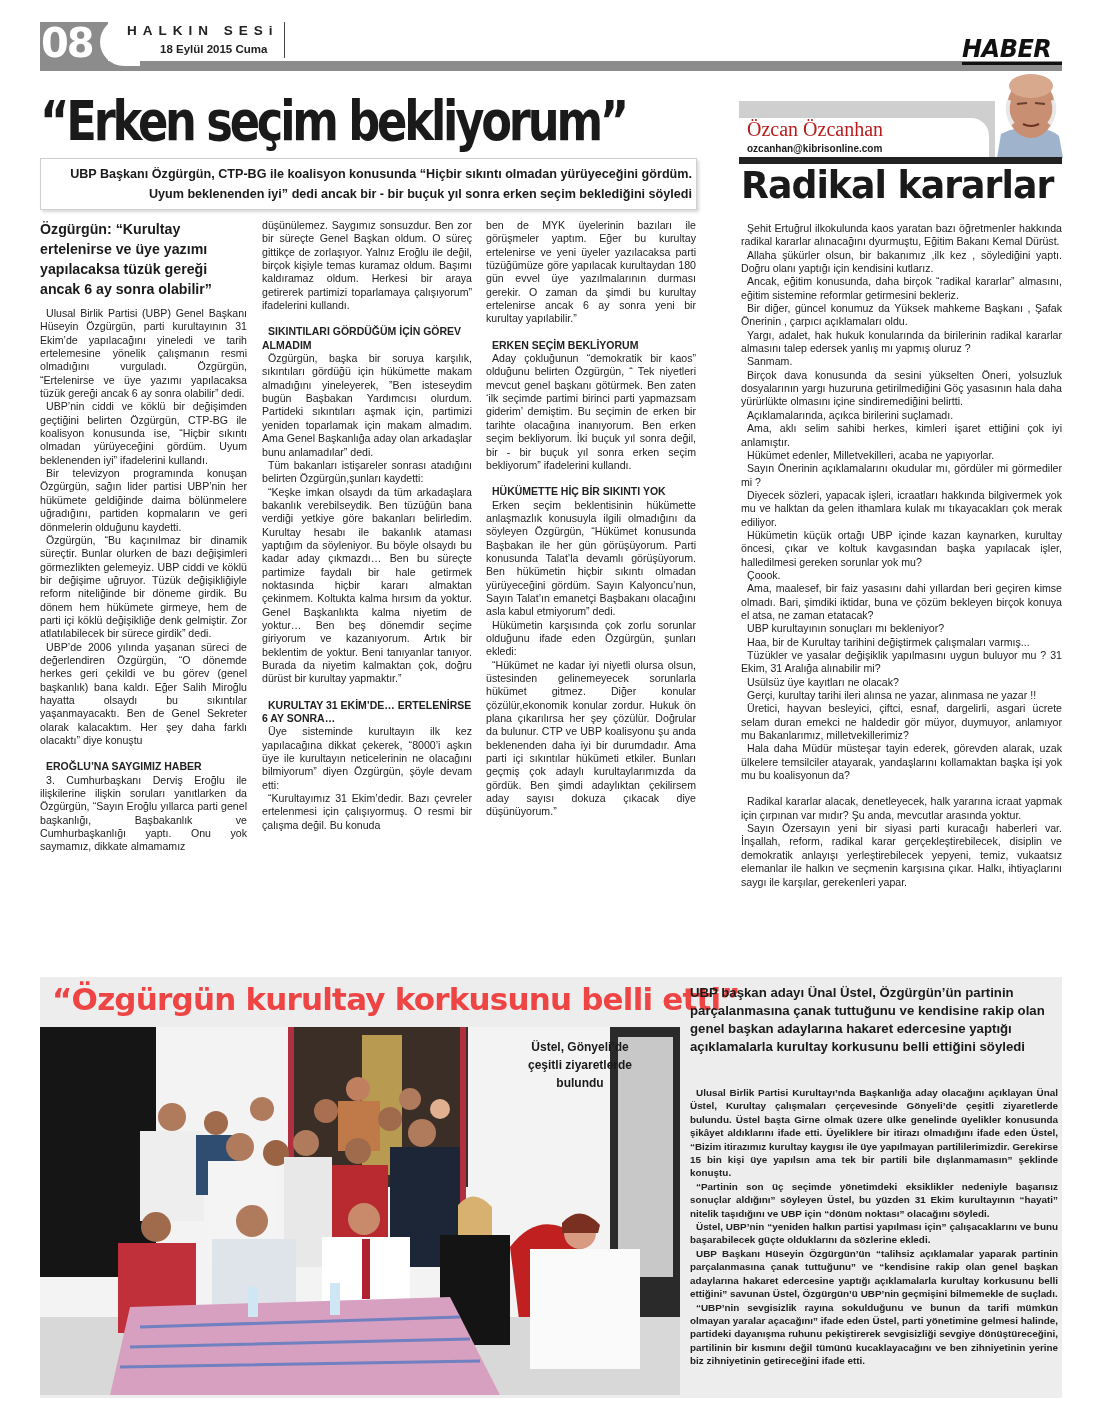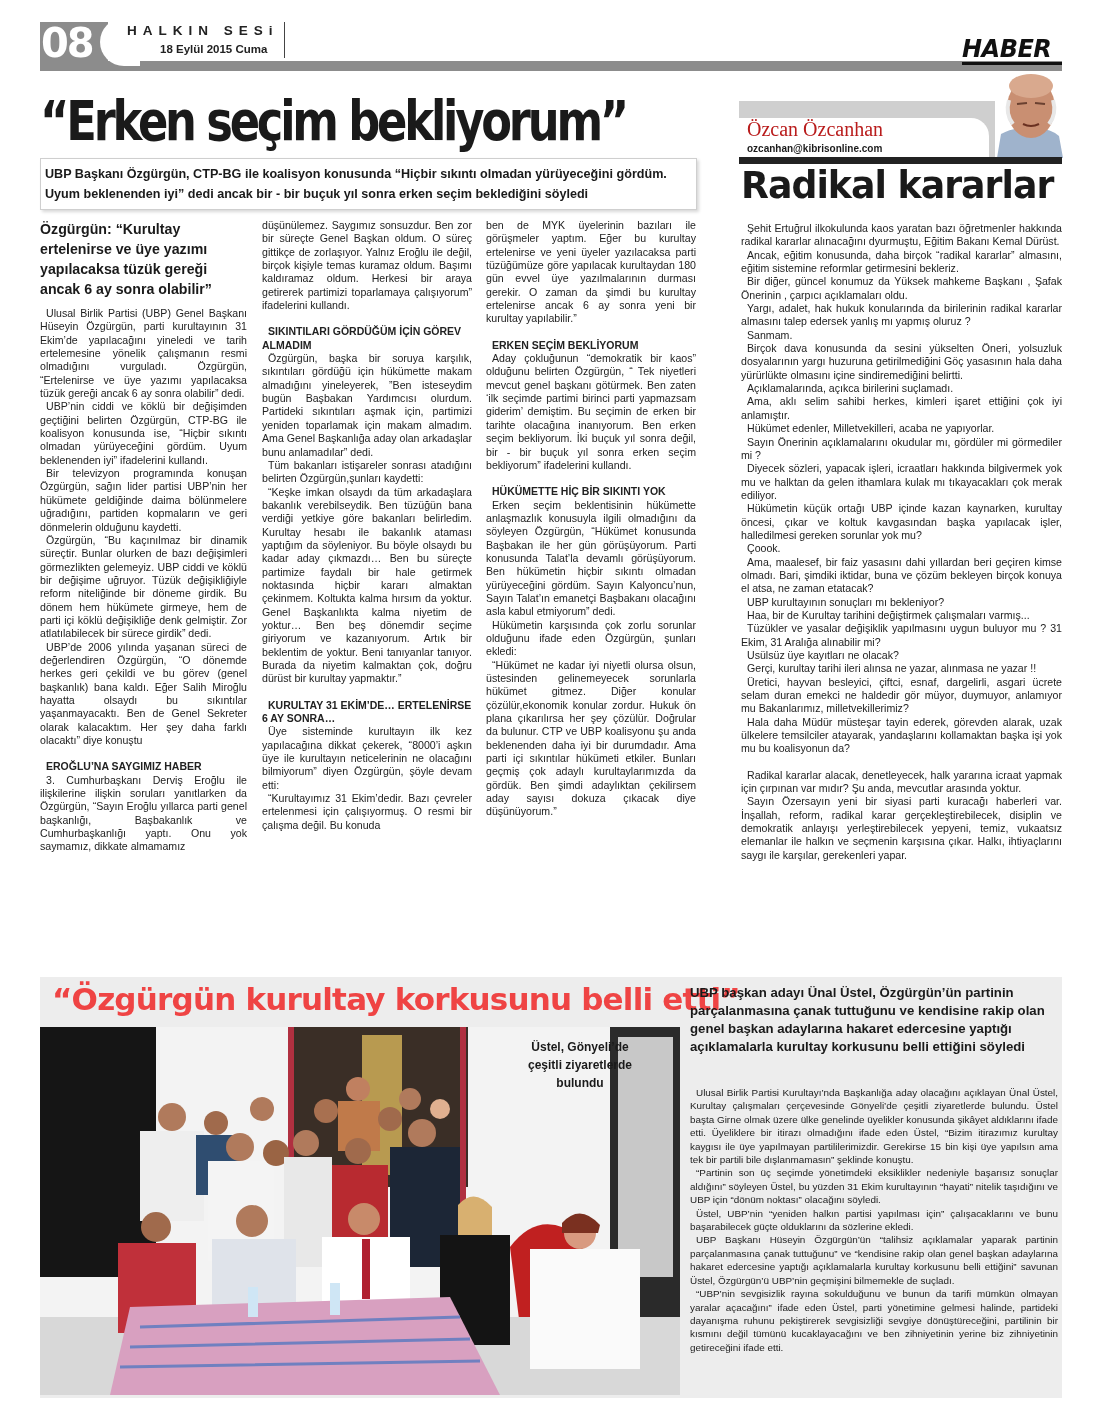--- a/index.html
+++ b/index.html
@@ -13,21 +13,21 @@
   .mast-curve { position: absolute; left: 100px; top: 18px; width: 40px; height: 48px; background: #ffffff; border-radius: 24px 0 0 24px; }
   .mast-paper { position: absolute; left: 127px; top: 23px; font-size: 13.5px; font-weight: bold; letter-spacing: 6px; color: #222; }
   .mast-date { position: absolute; left: 160px; top: 43px; font-size: 11.5px; font-weight: bold; color: #222; }
   .mast-divider { position: absolute; left: 284px; top: 22px; width: 1px; height: 36px; background: #444; }
   .mast-section { position: absolute; left: 962px; top: 35px; font-family: "DejaVu Sans", sans-serif; font-style: italic; font-weight: bold; font-size: 24px; color: #111; letter-spacing: -0.5px; }
   .mast-section-underline { position: absolute; left: 962px; top: 62px; width: 100px; height: 3px; background: #111; }
 
   
   .main-headline { position: absolute; left: 40px; top: 88px; width: 660px; font-family: "DejaVu Sans", sans-serif; font-weight: bold; font-size: 56px; letter-spacing: -4px; transform: scaleX(0.8); transform-origin: left top; white-space: nowrap; color: #1a1a1a; }
   .deck-box { position: absolute; left: 40px; top: 158px; width: 657px; height: 52px; border: 1px solid #cfcfcf; box-shadow: 2px 2px 3px #d8d8d8; background: #fff; }
-  .deck-text { position: absolute; left: 4px; top: 5px; right: 4px; font-size: 12.6px; font-weight: bold; text-align: left; line-height: 20px; color: #1a1a1a; }
+  .deck-text { position: absolute; left: 4px; top: 5px; right: 4px; font-size: 12.6px; font-weight: bold; text-align: right; line-height: 20px; color: #1a1a1a; }
 
   
   .col { position: absolute; font-size: 10.6px; line-height: 13.35px; color: #222; }
   .col p { text-align: justify; text-indent: 6px; }
   .col p.ni { text-indent: 0; }
   .col h4 { font-size: 10.5px; font-weight: bold; margin-top: 13px; text-indent: 6px; line-height: 13.35px; }
   .col1 { left: 40px; top: 219px; width: 207px; }
   .col2 { left: 262px; top: 219px; width: 210px; }
   .col3 { left: 486px; top: 219px; width: 210px; }
   .lead-head { font-size: 14.2px; font-weight: bold; line-height: 20px; margin-bottom: 8px; color: #1a1a1a; }
@@ -42,21 +42,21 @@
   .col-title { position: absolute; left: 741px; top: 164px; font-family: "DejaVu Sans", sans-serif; font-weight: bold; font-size: 37px; letter-spacing: -1px; color: #1a1a1a; transform: scaleX(0.98); transform-origin: left top; white-space: nowrap; }
   .col4 { left: 741px; top: 210px; width: 321px; font-size: 10.6px; line-height: 13.35px; margin-top: 12px; }
   .col4 p { text-indent: 6px; }
   .col4 p.gap { margin-top: 13px; }
 
   
   .bottom-panel { position: absolute; left: 40px; top: 977px; width: 1022px; height: 421px; background: #ededed; }
   .bottom-headline { position: absolute; left: 52px; top: 981px; font-family: "DejaVu Sans", sans-serif; font-weight: bold; font-size: 31px; letter-spacing: -0.8px; color: #ef4444; white-space: nowrap; }
   .bottom-deck { position: absolute; left: 690px; top: 984px; width: 370px; font-size: 13.2px; font-weight: bold; line-height: 18px; color: #1a1a1a; }
   .bottom-body { position: absolute; left: 690px; top: 1086px; width: 368px; font-size: 9.9px; line-height: 13.4px; color: #222; }
-  .bottom-body p { text-indent: 6px; text-align: justify; }
+  .bottom-body p { text-indent: 6px; text-align: justify; font-weight: bold; }
   .photo { position: absolute; left: 40px; top: 1027px; width: 640px; height: 368px; overflow: hidden; background: #f5f5f5; }
   .photo-caption { position: absolute; left: 520px; top: 1038px; width: 120px; font-size: 12px; font-weight: bold; line-height: 18px; text-align: center; color: #1a1a1a; }
 </style>
 </head>
 <body>
 
 <div class="mast-bar"></div>
 <div class="mast-num-bg"></div>
 <div class="mast-num">08</div>
 <div class="mast-curve"></div>
@@ -117,20 +117,21 @@
     <path d="M58 28 Q62 42 54 52" stroke="#e8e8e8" stroke-width="4" fill="none"></path>
     <path d="M22 32 L32 31 M40 31 L50 32" stroke="#6a4030" stroke-width="2"></path>
     <path d="M28 52 Q36 56 44 52" stroke="#6a3020" stroke-width="2" fill="none"></path>
   </svg>
 </div>
 <div class="col-bar"></div>
 <div class="col-title">Radikal kararlar</div>
 
 <div class="col col4">
   <p>Şehit Ertuğrul ilkokulunda kaos yaratan bazı öğretmenler hakkında radikal kararlar alınacağını dyurmuştu, Eğitim Bakanı Kemal Dürüst.</p>
+  <p>Allaha şükürler olsun, bir bakanımız ,ilk kez , söylediğini yaptı. Doğru olanı yaptığı için kendisini kutlarız.</p>
   <p>Ancak, eğitim konusunda, daha birçok “radikal kararlar” almasını, eğitim sistemine reformlar getirmesini bekleriz.</p>
   <p>Bir diğer, güncel konumuz da Yüksek mahkeme Başkanı , Şafak Önerinin , çarpıcı açıklamaları oldu.</p>
   <p>Yargı, adalet, hak hukuk konularında da birilerinin radikal kararlar almasını talep edersek yanlış mı yapmış oluruz ?</p>
   <p>Sanmam.</p>
   <p>Birçok dava konusunda da sesini yükselten Öneri, yolsuzluk dosyalarının yargı huzuruna getirilmediğini Göç yasasının hala daha yürürlükte olmasını içine sindiremediğini belirtti.</p>
   <p>Açıklamalarında, açıkca birilerini suçlamadı.</p>
   <p>Ama, aklı selim sahibi herkes, kimleri işaret ettiğini çok iyi anlamıştır.</p>
   <p>Hükümet edenler, Milletvekilleri, acaba ne yapıyorlar.</p>
   <p>Sayın Önerinin açıklamalarını okudular mı, gördüler mi görmediler mi ?</p>
   <p>Diyecek sözleri, yapacak işleri, icraatları hakkında bilgivermek yok mu ve halktan da gelen ithamlara kulak mı tıkayacakları çok merak ediliyor.</p>

